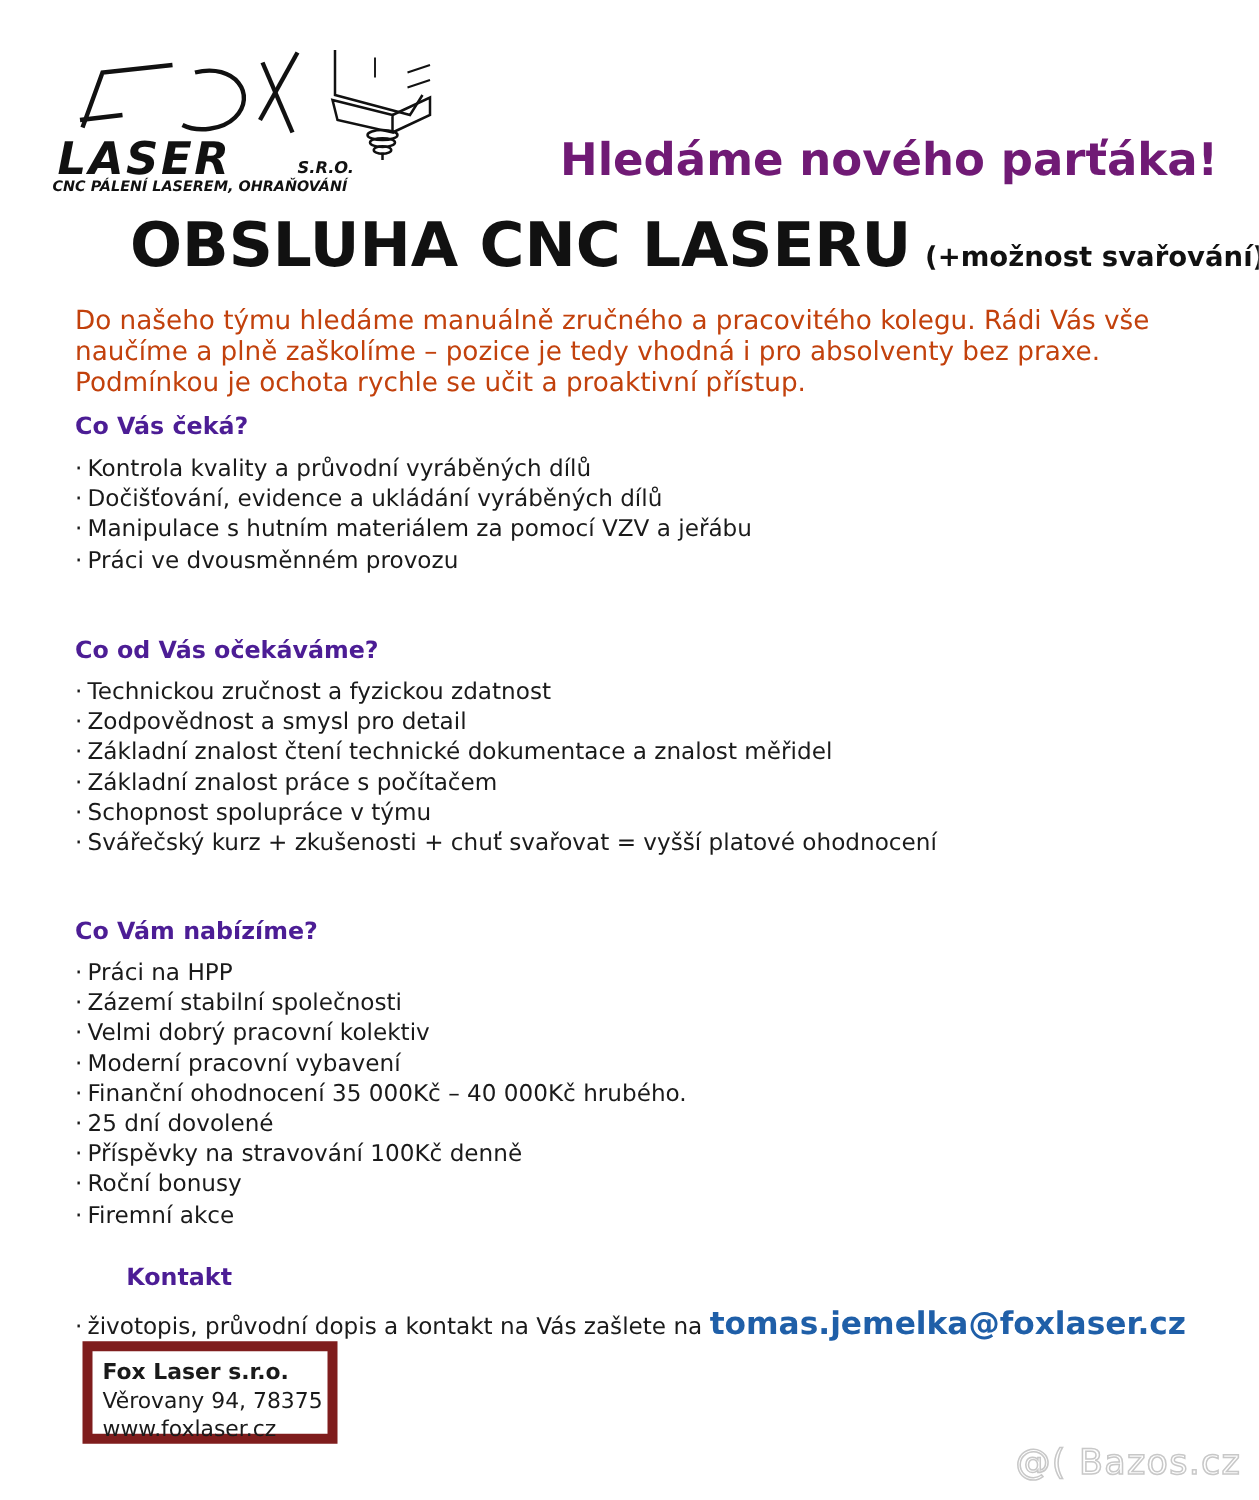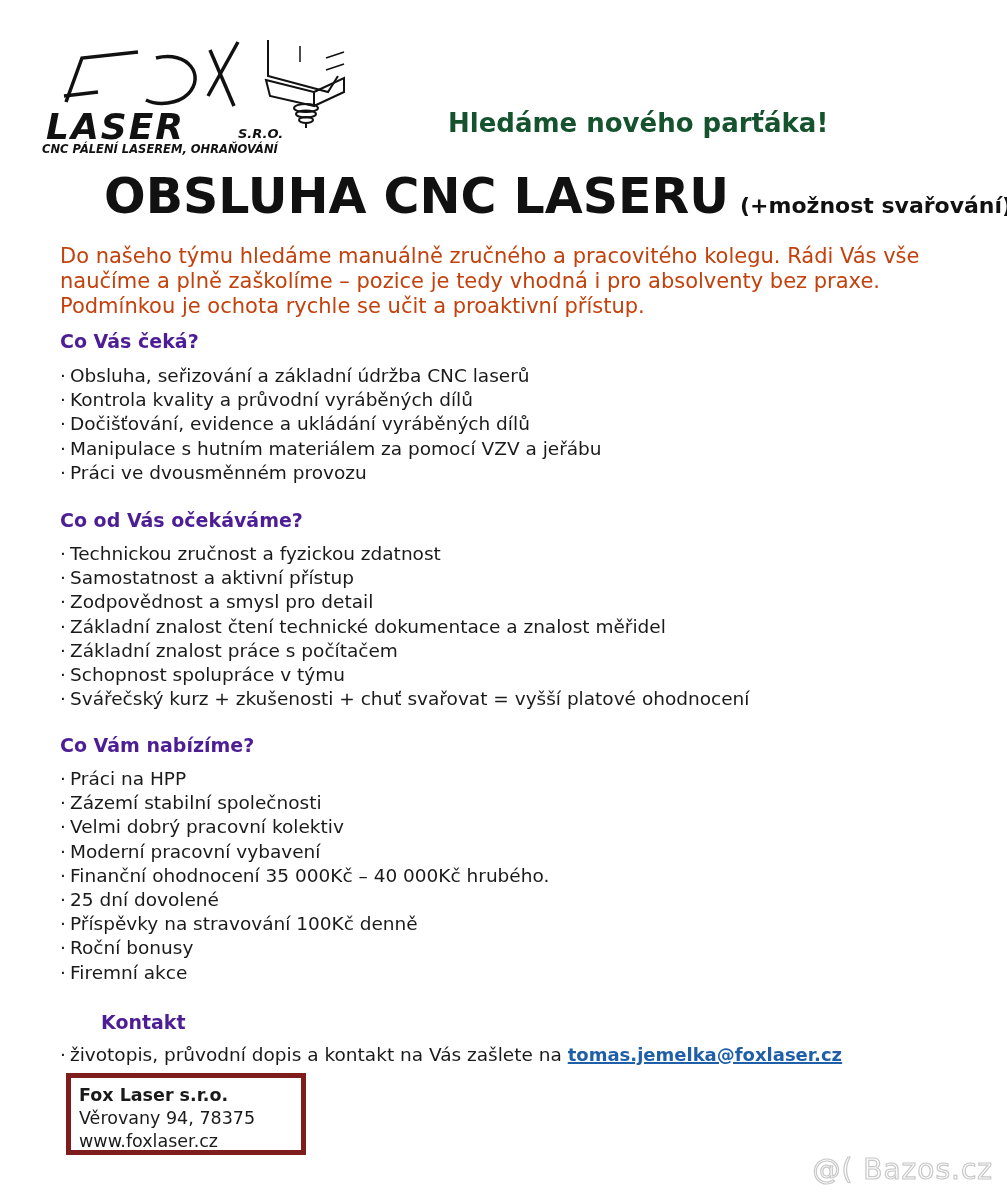--- a/index.html
+++ b/index.html
@@ -21,24 +21,24 @@
       top: 36px;
       width: 310px;
       height: 122px;
     }
     .logo svg { width: 100%; height: 100%; display: block; }
 
     .tagline {
       position: absolute;
       left: 448px;
       top: 108px;
-      font-size: 26px;
+      font-size: 36px;
       font-weight: bold;
       letter-spacing: 0px;
-      color: #14532d;
+      color: #701a75;
       white-space: nowrap;
     }
 
     .title-row {
       position: absolute;
       left: 104px;
       top: 168px;
       white-space: nowrap;
     }
     .title-main {
@@ -100,32 +100,31 @@
       color: #1a1a1a;
       white-space: nowrap;
     }
     .contact-line .dot {
       display: inline-block;
       width: 10px;
     }
     .email-link {
       color: #1f5fa8;
       font-weight: bold;
-      font-size: 18px;
-      text-decoration: underline;
+      font-size: 25px;
       text-decoration-thickness: 2px;
     }
 
     .address-box {
       position: absolute;
       left: 66px;
       top: 1073px;
-      width: 240px;
+      width: 204px;
       height: 82px;
-      border: 5px solid #7f1d1d;
+      border: 8px solid #7f1d1d;
       box-sizing: border-box;
       padding: 6px 0 0 8px;
       font-size: 17.5px;
       line-height: 23px;
       color: #1a1a1a;
     }
     .address-box .company {
       font-weight: bold;
     }
 
@@ -176,31 +175,29 @@
 
 <div class="title-row">
   <span class="title-main">OBSLUHA CNC LASERU</span>
   <span class="title-sub">(+možnost svařování)</span>
 </div>
 
 <div class="intro">Do našeho týmu hledáme manuálně zručného a pracovitého kolegu. Rádi Vás vše naučíme a plně zaškolíme – pozice je tedy vhodná i pro absolventy bez praxe. Podmínkou je ochota rychle se učit a proaktivní přístup.</div>
 
 <div class="section-heading" style="top:330px;">Co Vás čeká?</div>
 <ul class="bullet-list" style="top:364px;">
-  <li><span class="dot">·</span><span>Obsluha, seřizování a základní údržba CNC laserů</span></li>
   <li><span class="dot">·</span><span>Kontrola kvality a průvodní vyráběných dílů</span></li>
   <li><span class="dot">·</span><span>Dočišťování, evidence a ukládání vyráběných dílů</span></li>
   <li><span class="dot">·</span><span>Manipulace s hutním materiálem za pomocí VZV a jeřábu</span></li>
   <li><span class="dot">·</span><span>Práci ve dvousměnném provozu</span></li>
 </ul>
 
 <div class="section-heading" style="top:509px;">Co od Vás očekáváme?</div>
 <ul class="bullet-list" style="top:542px;">
   <li><span class="dot">·</span><span>Technickou zručnost a fyzickou zdatnost</span></li>
-  <li><span class="dot">·</span><span>Samostatnost a aktivní přístup</span></li>
   <li><span class="dot">·</span><span>Zodpovědnost a smysl pro detail</span></li>
   <li><span class="dot">·</span><span>Základní znalost čtení technické dokumentace a znalost měřidel</span></li>
   <li><span class="dot">·</span><span>Základní znalost práce s počítačem</span></li>
   <li><span class="dot">·</span><span>Schopnost spolupráce v týmu</span></li>
   <li><span class="dot">·</span><span>Svářečský kurz + zkušenosti + chuť svařovat = vyšší platové ohodnocení</span></li>
 </ul>
 
 <div class="section-heading" style="top:734px;">Co Vám nabízíme?</div>
 <ul class="bullet-list" style="top:767px;">
   <li><span class="dot">·</span><span>Práci na HPP</span></li>

